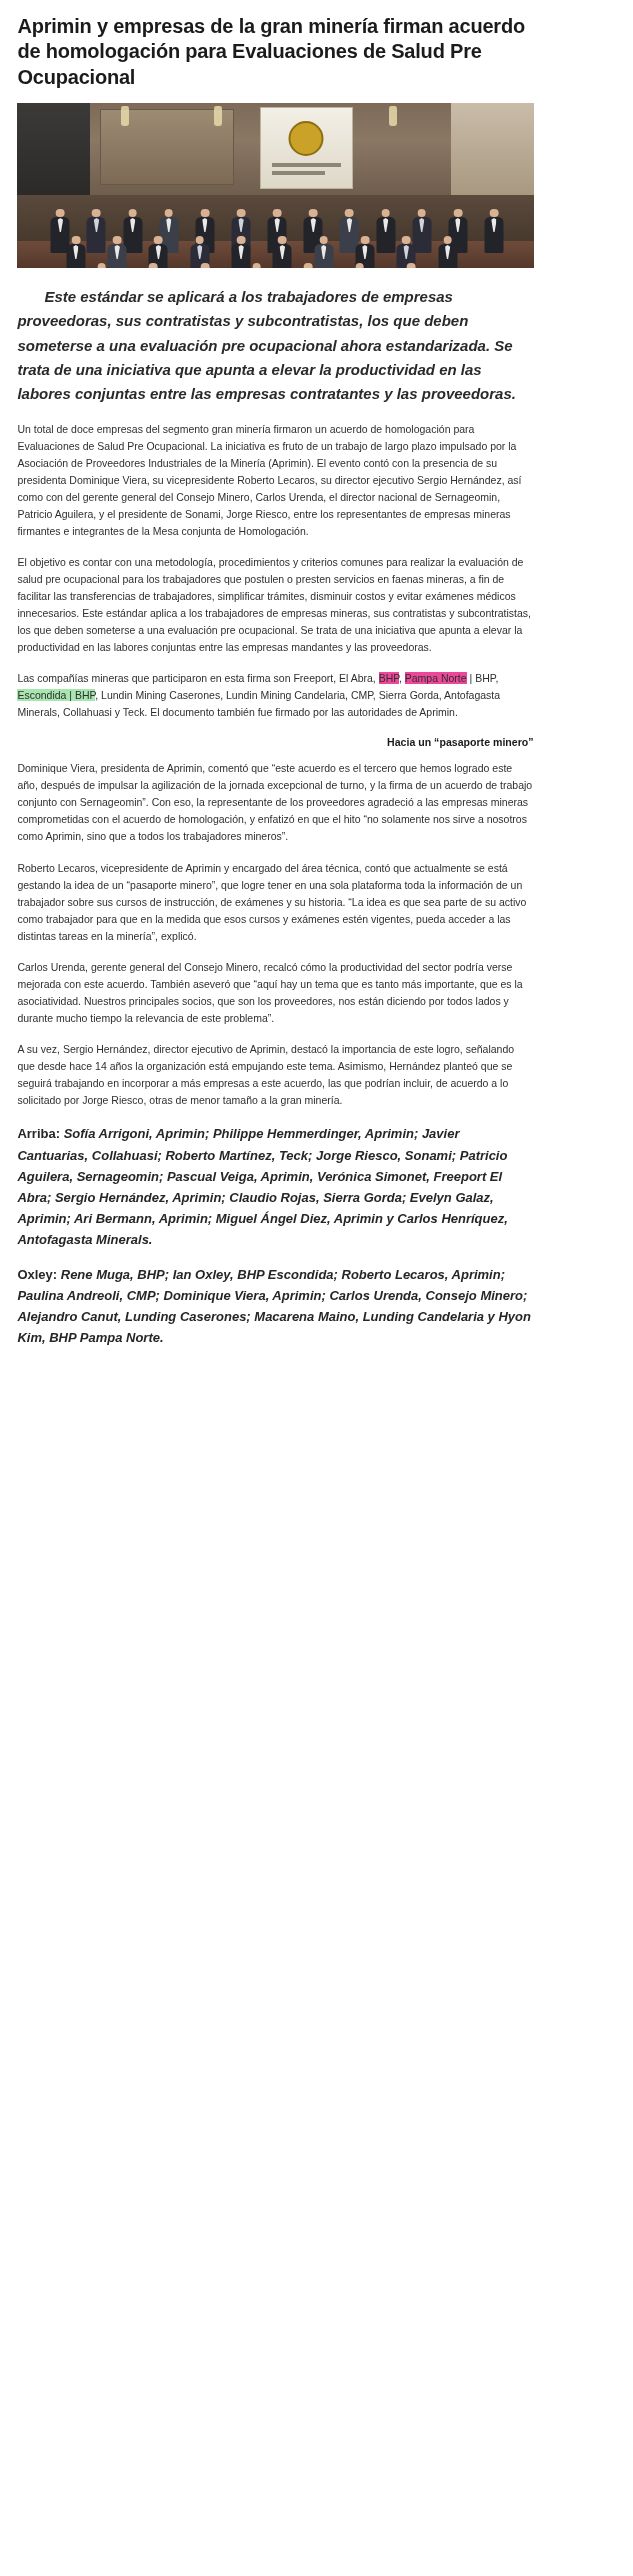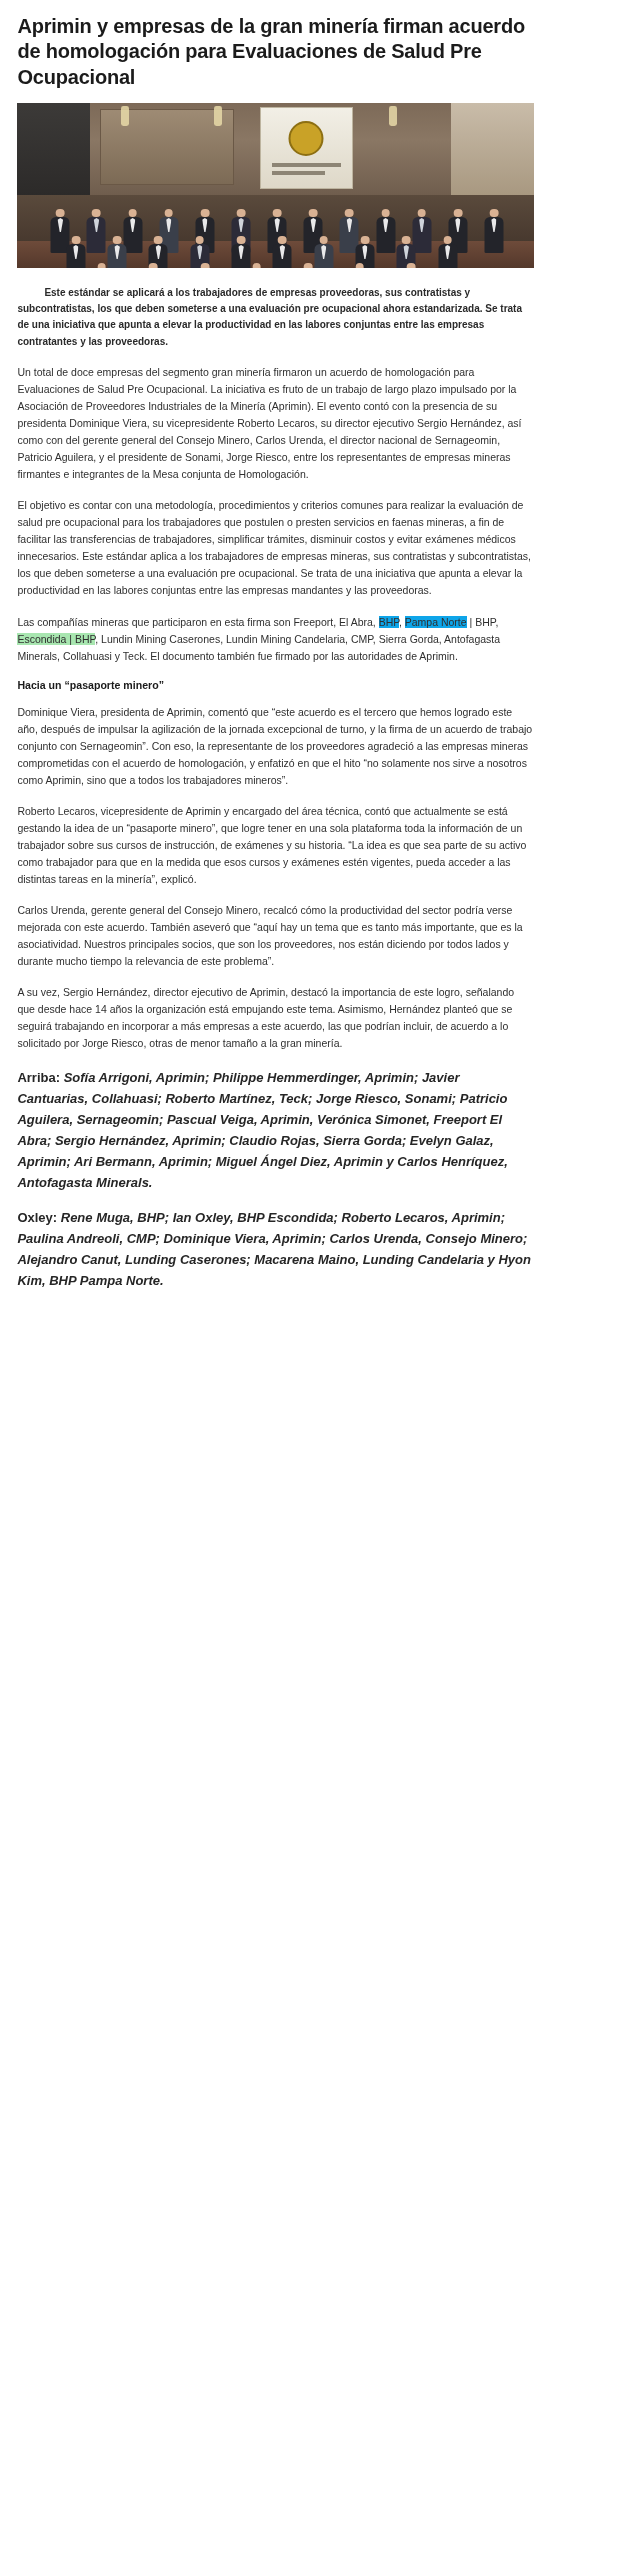--- a/index.html
+++ b/index.html
@@ -98,40 +98,42 @@
   .person .shirt {
     position: absolute; left: 50%; transform: translateX(-50%);
     top: 9.5px; width: 5.5px; height: 14.3px; background: #e9e9ea;
     clip-path: polygon(50% 0, 100% 12%, 60% 100%, 40% 100%, 0 12%);
   }
   .person.f .body { background: #2c2b38; }
   .person.f .shirt { background: #cfd3da; }
   .person.w .body { background: #3a3f4a; }
 
   p.lead {
-    font-size: 10px;
+    font-size: 15px;
     line-height: 1.62;
+    font-style: italic;
     font-weight: bold;
     margin: 0 0 14.3px 0;
     text-indent: 27px;
     color: #2a2a2a;
   }
   p.body-text {
     font-size: 10.5px;
     line-height: 1.62;
     margin: 0 0 14.3px 0;
     color: #2f2f2f;
   }
   h3.subhead {
     font-size: 10.6px;
     font-weight: bold;
     margin: 0 0 12.7px 0;
     color: #1b1b1b;
-  }
-  .hl-violet { background: #0ea5e9; }
+    text-align: right;
+  }
+  .hl-violet { background: #ec4899; }
   .hl-green  { background: #a8e6b0; }
   .foot-title {
     font-size: 10.5px; font-weight: bold; margin: 19px 0 12.7px 0;
   }
   p.credits {
     font-size: 13px;
     line-height: 1.62;
     font-style: italic;
     font-weight: bold;
     margin: 0 0 14.3px 0;

